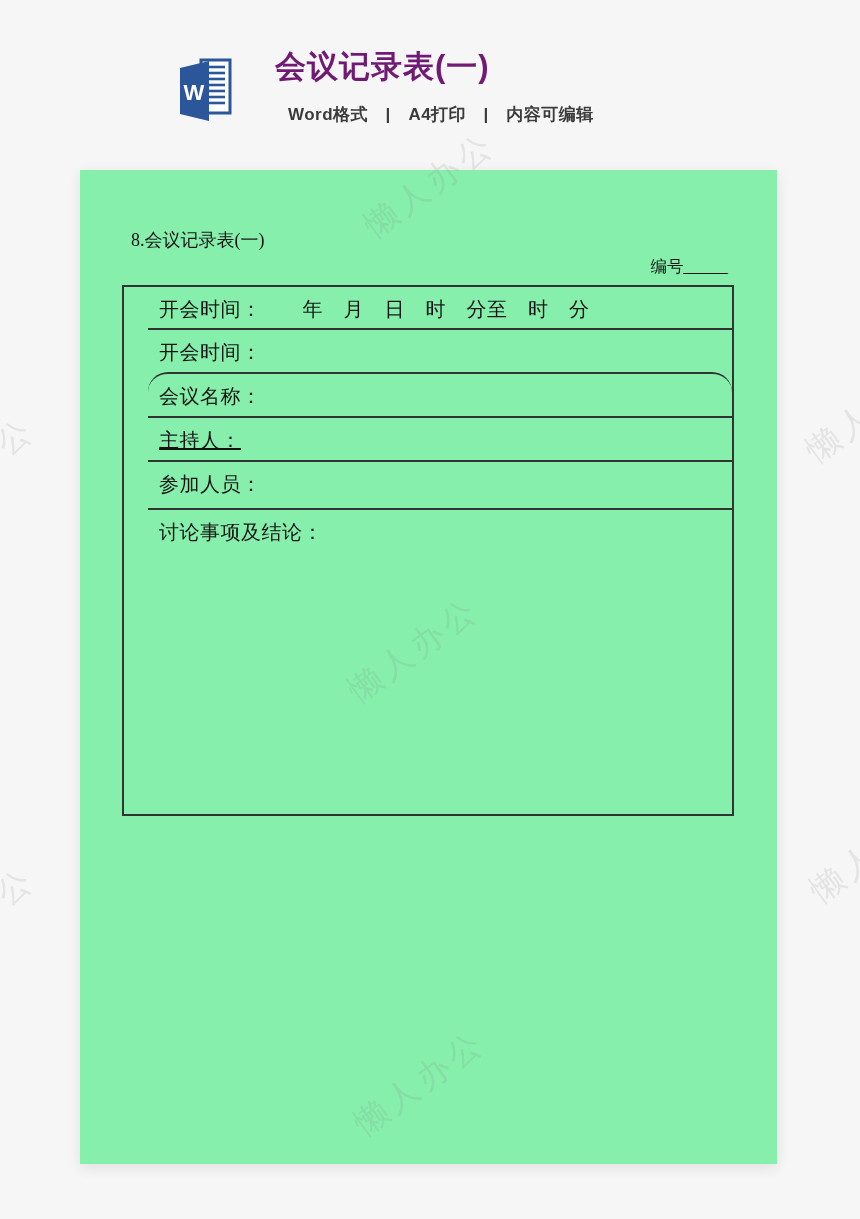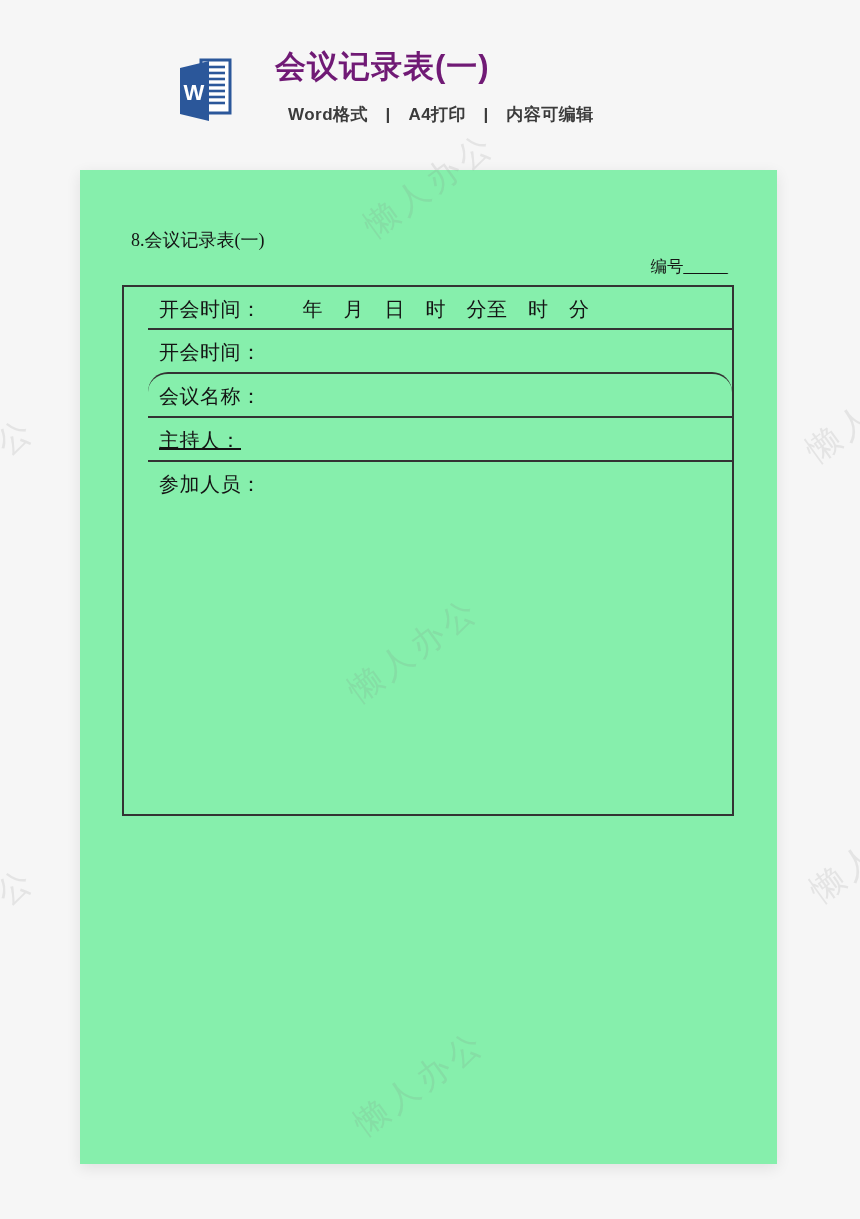--- a/index.html
+++ b/index.html
@@ -118,14 +118,15 @@
   <div class="doc-title doc-font">8.会议记录表(一)</div>
   <div class="serial doc-font"><span>编号</span><span class="blank">______</span>
   </div>
 
   <div class="doc-table">
     <div class="row doc-font">开会时间：　　年　月　日　时　分至　时　分</div>
     <div class="row doc-font">开会时间：</div>
     <div class="row doc-font">会议名称：</div>
     <div class="row doc-font">主持人：</div>
     <div class="row doc-font">参加人员：</div>
+    <div class="row doc-font">讨论事项及结论：</div>
   </div>
 </div>
 
 </body></html>

